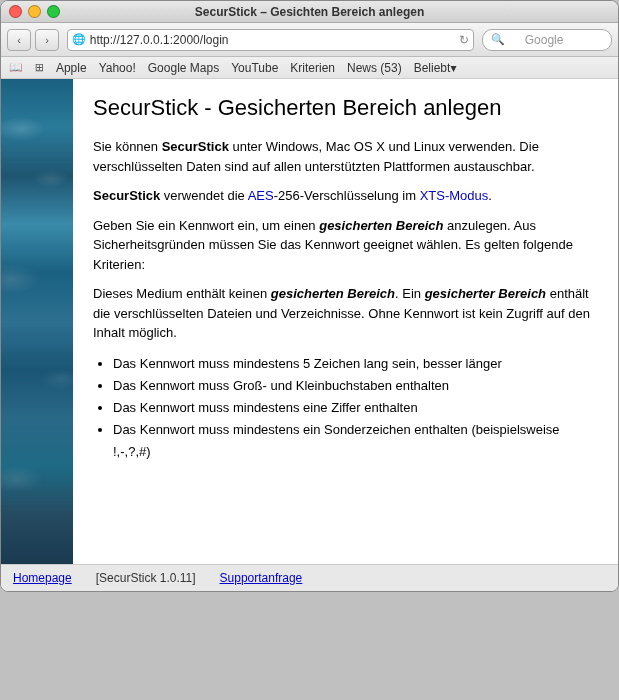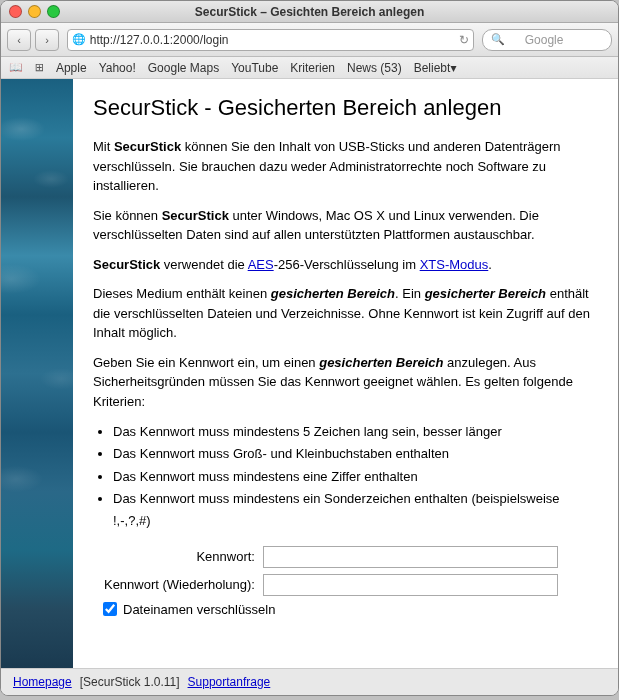--- a/index.html
+++ b/index.html
@@ -8,21 +8,21 @@
       height: 700px;
       background: #c0c0c0;
       font-family: Arial, Helvetica, sans-serif;
       font-size: 13px;
       overflow: hidden;
     }
 
     
     .window {
       width: 619px;
-      height: 696px;
+      height: 592px;
       background: #f0f0f0;
       border: 1px solid #888;
       border-radius: 8px;
       overflow: hidden;
       display: flex;
       flex-direction: column;
     }
 
     .title-bar {
       background: linear-gradient(to bottom, #e8e8e8, #d0d0d0);
@@ -221,21 +221,20 @@
       font-weight: bold;
     }
 
     .page-content p i {
       font-style: italic;
       font-weight: bold;
     }
 
     a.link {
       color: #0000cc;
-      text-decoration: underline;
       cursor: pointer;
     }
 
     .criteria-list {
       margin: 6px 0 10px 20px;
       line-height: 1.7;
       font-size: 13px;
     }
 
     .criteria-list li {
@@ -287,21 +286,21 @@
       color: #000;
     }
 
     
     .footer {
       background: #e8e8e8;
       border-top: 1px solid #ccc;
       padding: 6px 12px;
       display: flex;
       align-items: center;
-      gap: 8px;
+      gap: 24px;
       flex-shrink: 0;
       text-align: center;
     }
 
     .footer-link {
       color: #0000cc;
       text-decoration: underline;
       font-size: 12px;
       cursor: pointer;
     }
@@ -352,63 +351,45 @@
   </div>
 
   <div class="content-area">
 
     <div class="sidebar"></div>
 
     <div class="page-content">
 
       <h1 class="page-title">SecurStick - Gesicherten Bereich anlegen</h1>
 
-      <p>
-        Mit <b>SecurStick</b> können Sie den Inhalt von USB-Sticks und anderen Datenträgern verschlüsseln. Sie brauchen dazu weder Administratorrechte noch Software zu installieren.
-      </p>
 
       <p>
         Sie können <b>SecurStick</b> unter Windows, Mac OS X und Linux verwenden. Die verschlüsselten Daten sind auf allen unterstützten Plattformen austauschbar.
       </p>
 
       <p>
         <b>SecurStick</b> verwendet die <a class="link">AES</a>-256-Verschlüsselung im <a class="link">XTS-Modus</a>.
       </p>
 
 
       <p>
+        Geben Sie ein Kennwort ein, um einen <i>gesicherten Bereich</i> anzulegen. Aus Sicherheitsgründen müssen Sie das Kennwort geeignet wählen. Es gelten folgende Kriterien:
+      </p>
+
+      <p>
         Dieses Medium enthält keinen <i>gesicherten Bereich</i>. Ein <i>gesicherter Bereich</i> enthält die verschlüsselten Dateien und Verzeichnisse. Ohne Kennwort ist kein Zugriff auf den Inhalt möglich.
-      </p>
-
-      <p>
-        Geben Sie ein Kennwort ein, um einen <i>gesicherten Bereich</i> anzulegen. Aus Sicherheitsgründen müssen Sie das Kennwort geeignet wählen. Es gelten folgende Kriterien:
       </p>
 
       <ul class="criteria-list">
         <li>Das Kennwort muss mindestens 5 Zeichen lang sein, besser länger</li>
         <li>Das Kennwort muss Groß- und Kleinbuchstaben enthalten</li>
         <li>Das Kennwort muss mindestens eine Ziffer enthalten</li>
         <li>Das Kennwort muss mindestens ein Sonderzeichen enthalten (beispielsweise !,-,?,#)</li>
       </ul>
 
-      <div class="form-section">
-        <div class="form-row">
-          <span class="form-label">Kennwort:</span>
-          <input class="form-input" type="password" style="">
-        </div>
-        <div class="form-row">
-          <span class="form-label">Kennwort (Wiederholung):</span>
-          <input class="form-input" type="password" style="">
-        </div>
-        <div class="checkbox-row">
-          <input type="checkbox" checked="" style="">
-          <span class="checkbox-label">Dateinamen verschlüsseln</span>
-        </div>
-
-      </div>
 
     </div>
   </div>
 
   <div class="footer">
     <a class="footer-link">Homepage</a>
     <span class="footer-text">[SecurStick 1.0.11]</span>
     <a class="footer-link">Supportanfrage</a>
   </div>
 

